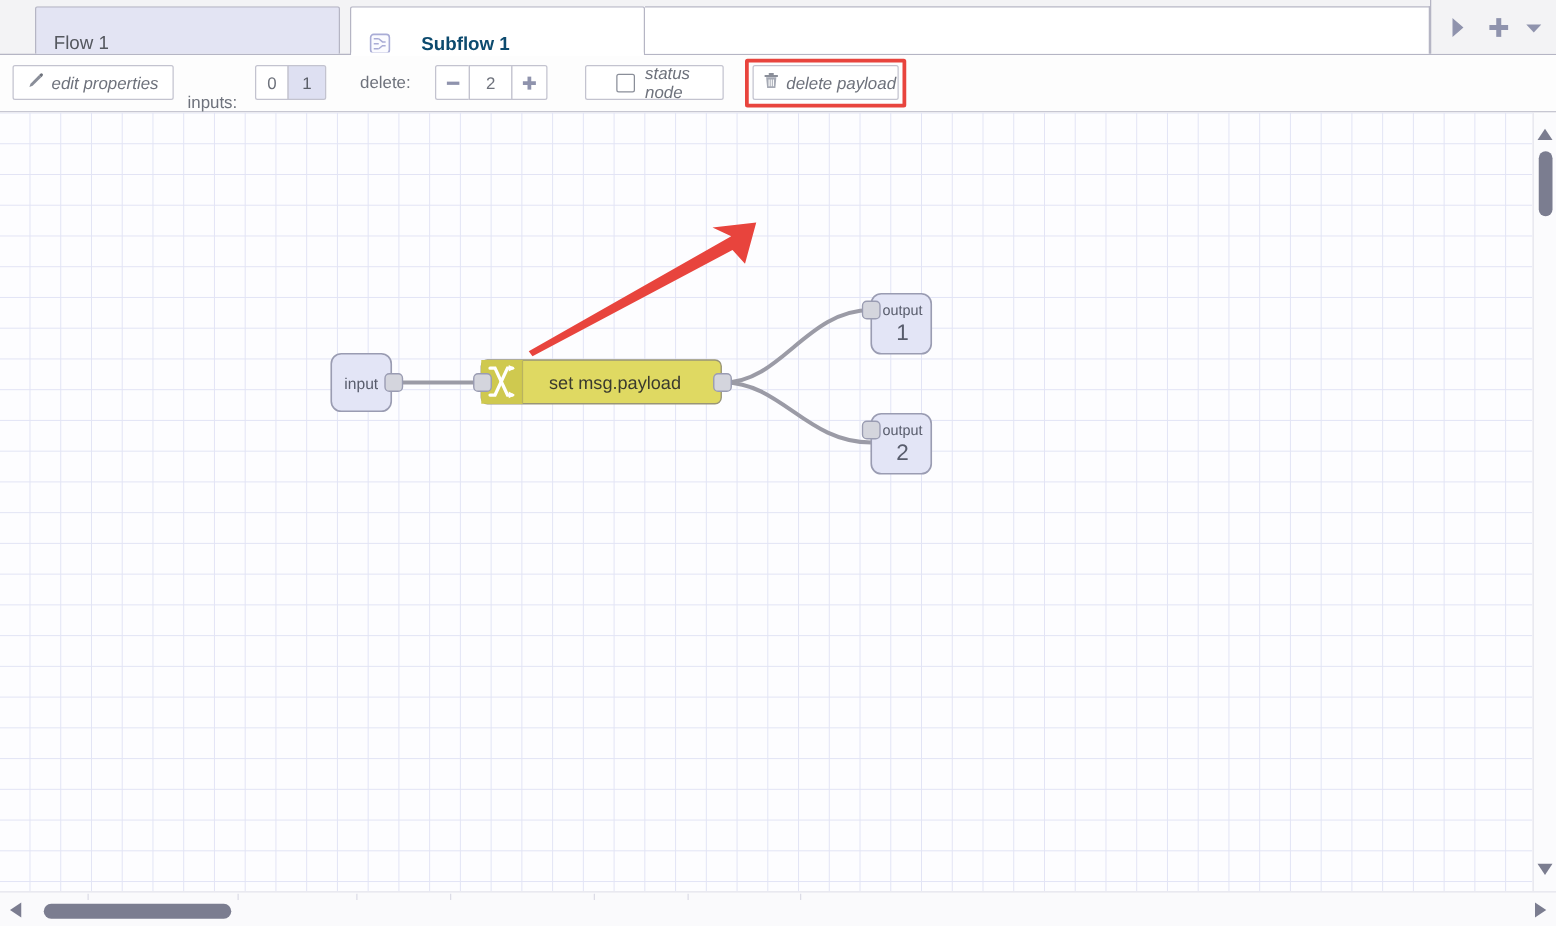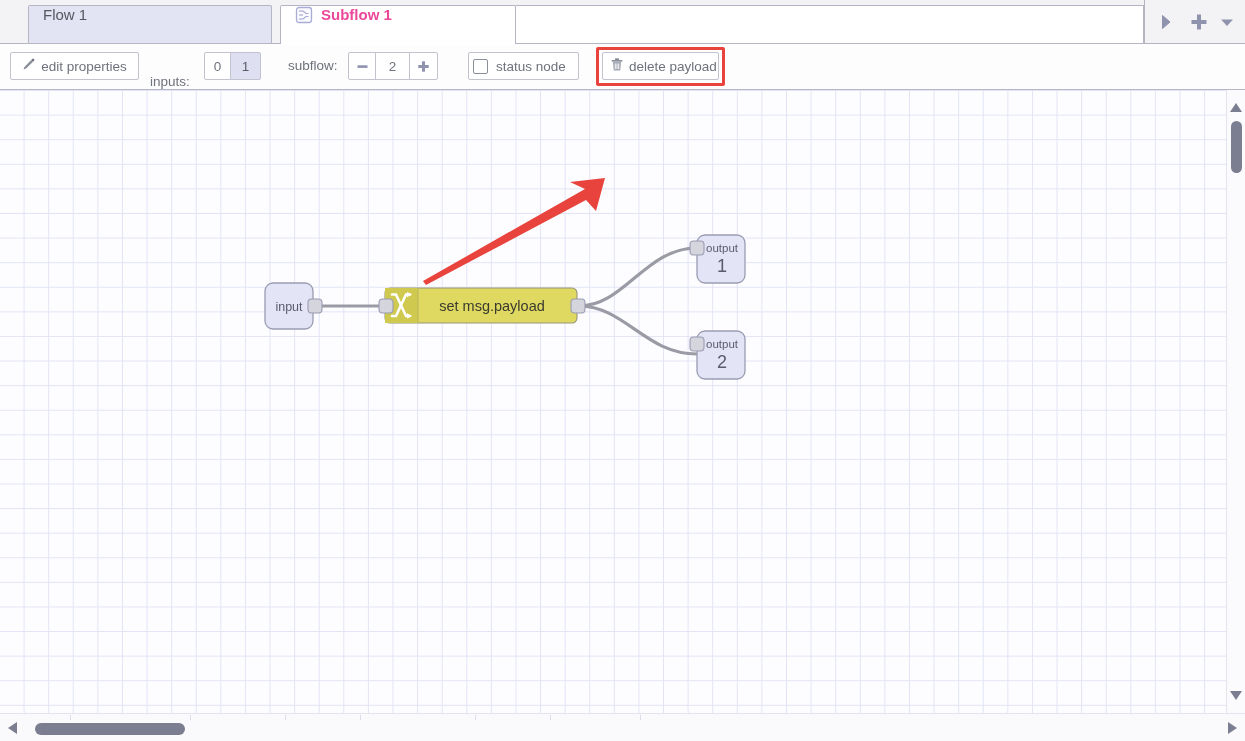--- a/index.html
+++ b/index.html
@@ -26,40 +26,41 @@
     box-sizing: border-box;
   }
   .tab {
     position: absolute;
     top: 5px;
     height: 38px;
     box-sizing: border-box;
     border: 1px solid #b5b5c4;
     border-bottom: none;
     display: flex;
-    align-items: flex-start;
+    align-items: flex-end;
     padding: 0 14px;
     font-size: 15px;
     border-radius: 2px 2px 0 0;
   }
   .tab.inactive {
     background: #e3e4f3;
     color: #55585f;
     left: 28px;
     width: 244px;
   }
   .tab.active {
     background: #ffffff;
-    color: #ec4899;
+    color: #0c4a6e;
     font-weight: bold;
     left: 280px;
     width: 236px;
     height: 39px;
     top: 5px;
     z-index: 3;
+    gap: 16px;
   }
   .tab-rest {
     position: absolute;
     left: 516px; top: 5px;
     width: 628px; height: 38px;
     box-sizing: border-box;
     border: 1px solid #b5b5c4;
     border-left: none;
     border-bottom: none;
     background: #ffffff;
@@ -107,20 +108,21 @@
     background: #fff;
     color: #6e727c;
     font-size: 13.5px;
     display: flex;
     align-items: center;
     justify-content: center;
     border-radius: 2px;
     cursor: pointer;
     height: 28px;
     top: 52px;
+    font-style: italic;
   }
   #edit-properties-btn { left: 10px; width: 129px; }
   #inputs-label {
     position: absolute; left: 150px; top: 58px;
     font-size: 13.5px; color: #6e727c; margin-top: 16px;
   }
   .seg {
     position: absolute; top: 52px; height: 28px;
     box-sizing: border-box;
     border: 1px solid #c3c3cf;
@@ -132,21 +134,21 @@
   }
   #inputs-0 { left: 204px; width: 27px; border-radius: 2px 0 0 2px; }
   #inputs-1 { left: 230px; width: 31px; background: #dee0f2; color: #5a5e68; border-radius: 0 2px 2px 0; }
   #outputs-label {
     position: absolute; left: 288px; top: 58px;
     font-size: 13.5px; color: #6e727c;
   }
   #outputs-minus { left: 348px; width: 28px; border-radius: 2px 0 0 2px; }
   #outputs-count { left: 375px; width: 35px; }
   #outputs-plus  { left: 409px; width: 29px; border-radius: 0 2px 2px 0; }
-  #status-node-btn { left: 468px; width: 111px; justify-content: flex-start; padding-left: 4px; }
+  #status-node-btn { left: 468px; width: 111px; justify-content: flex-start; padding-left: 24px; }
   #delete-subflow-btn { left: 602px; width: 117px; justify-content: flex-start; padding-left: 8px; }
 
   .chk {
     width: 13px; height: 13px;
     border: 1.5px solid #8a8e99;
     border-radius: 2px;
     margin-right: 8px;
     background: #fff;
     flex: none;
   }
@@ -287,21 +289,21 @@
       <path d="M9.3 2 L10.3 1 A1.1 1.1 0 0 1 12 2.7 L11 3.7 Z" fill="#6e727c"></path>
     </svg>
   </span>
   <span>edit properties</span>
 </div>
 
 <div id="inputs-label">inputs:</div>
 <div class="seg" id="inputs-0">0</div>
 <div class="seg" id="inputs-1">1</div>
 
-<div id="outputs-label">subflow:</div>
+<div id="outputs-label">delete:</div>
 <div class="seg" id="outputs-minus">
   <svg width="13" height="13" viewBox="0 0 13 13">
     <rect x="1.5" y="5.3" width="10" height="2.6" fill="#8f93ad"></rect>
   </svg>
 </div>
 <div class="seg" id="outputs-count">2</div>
 <div class="seg" id="outputs-plus">
   <svg width="13" height="13" viewBox="0 0 13 13">
     <rect x="5" y="1.3" width="3" height="10.4" fill="#8f93ad"></rect>
     <rect x="1.3" y="5" width="10.4" height="3" fill="#8f93ad"></rect>

